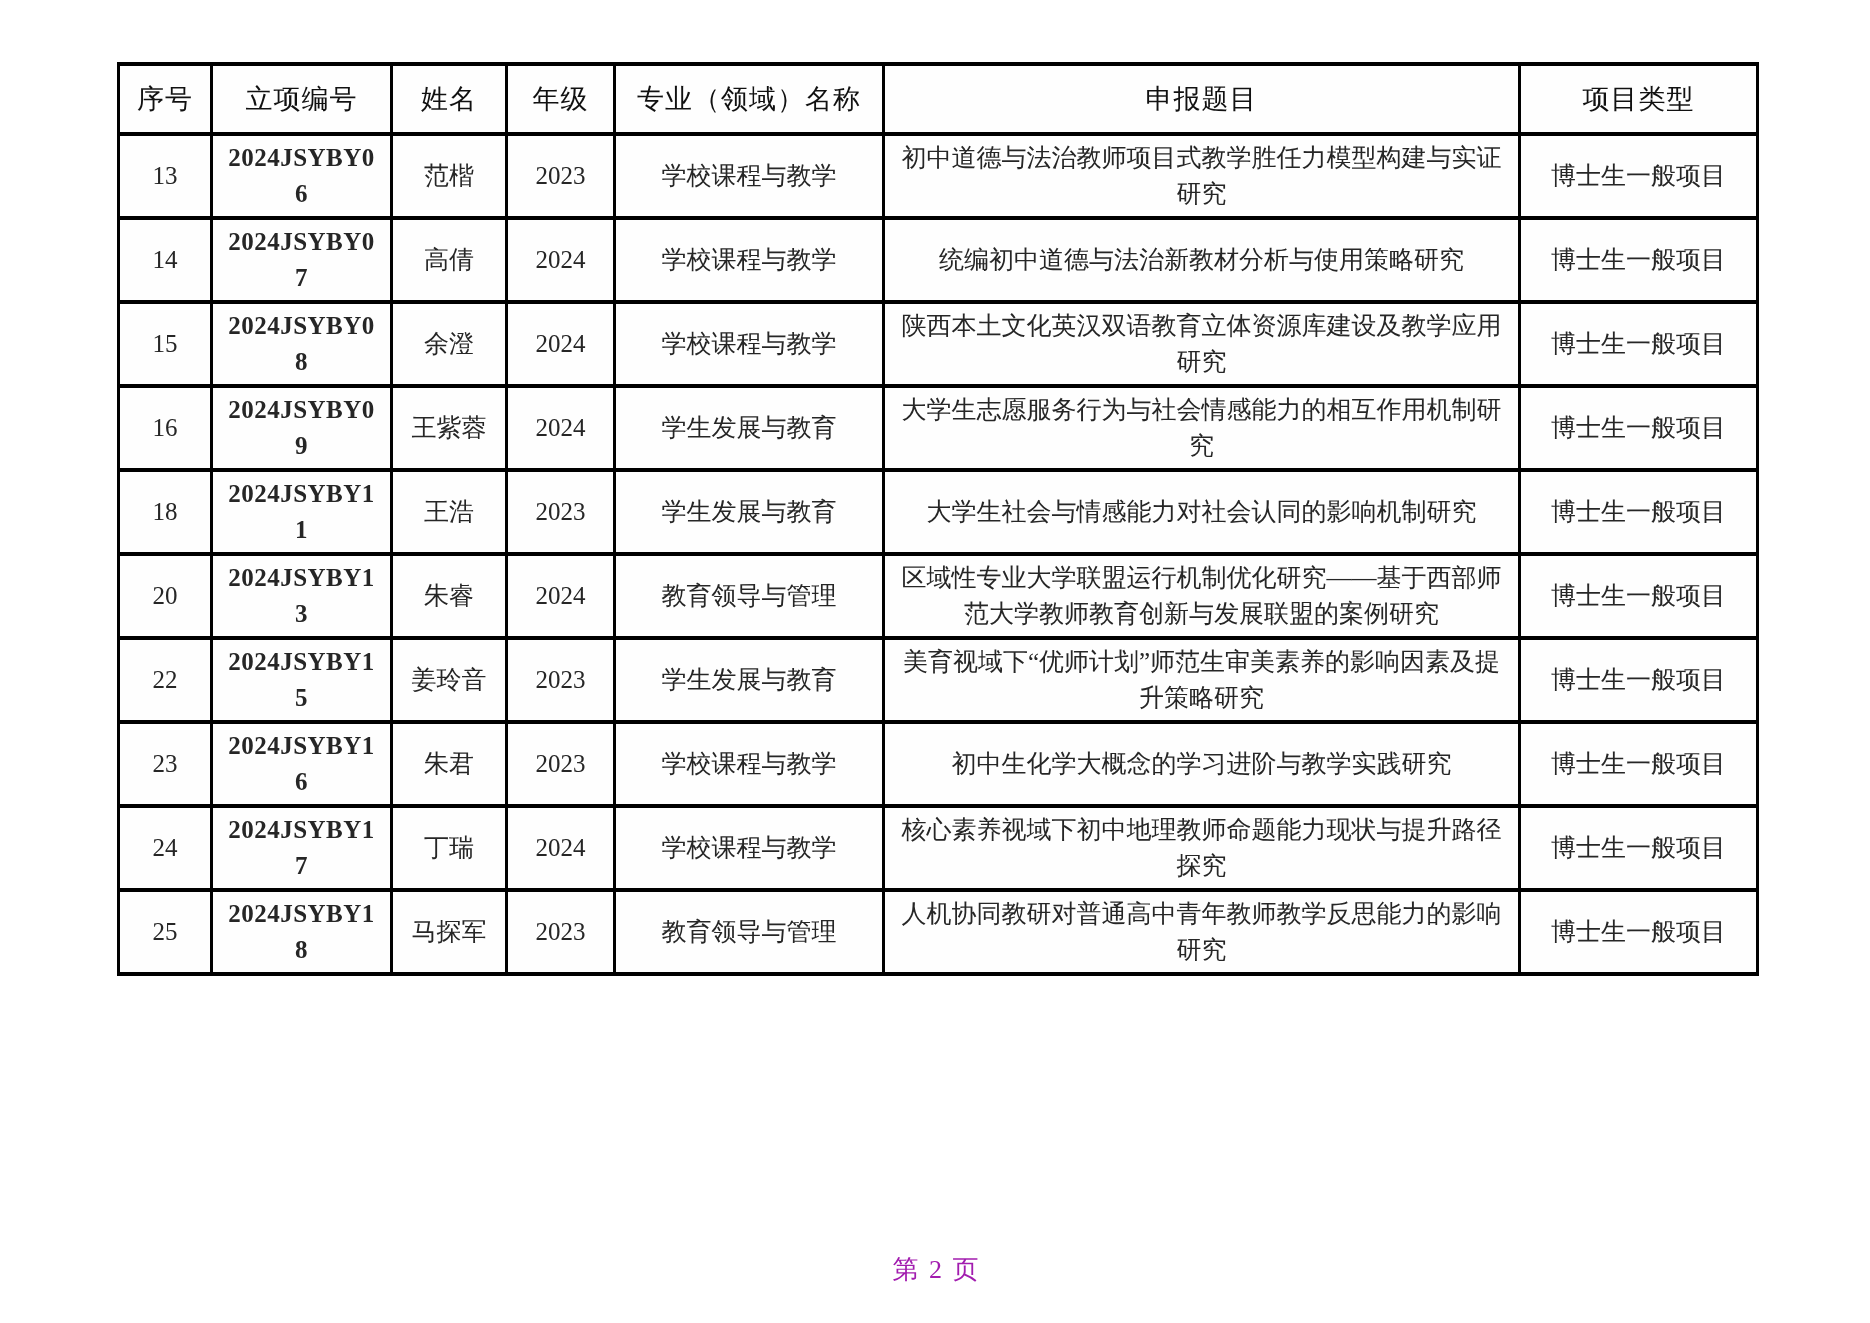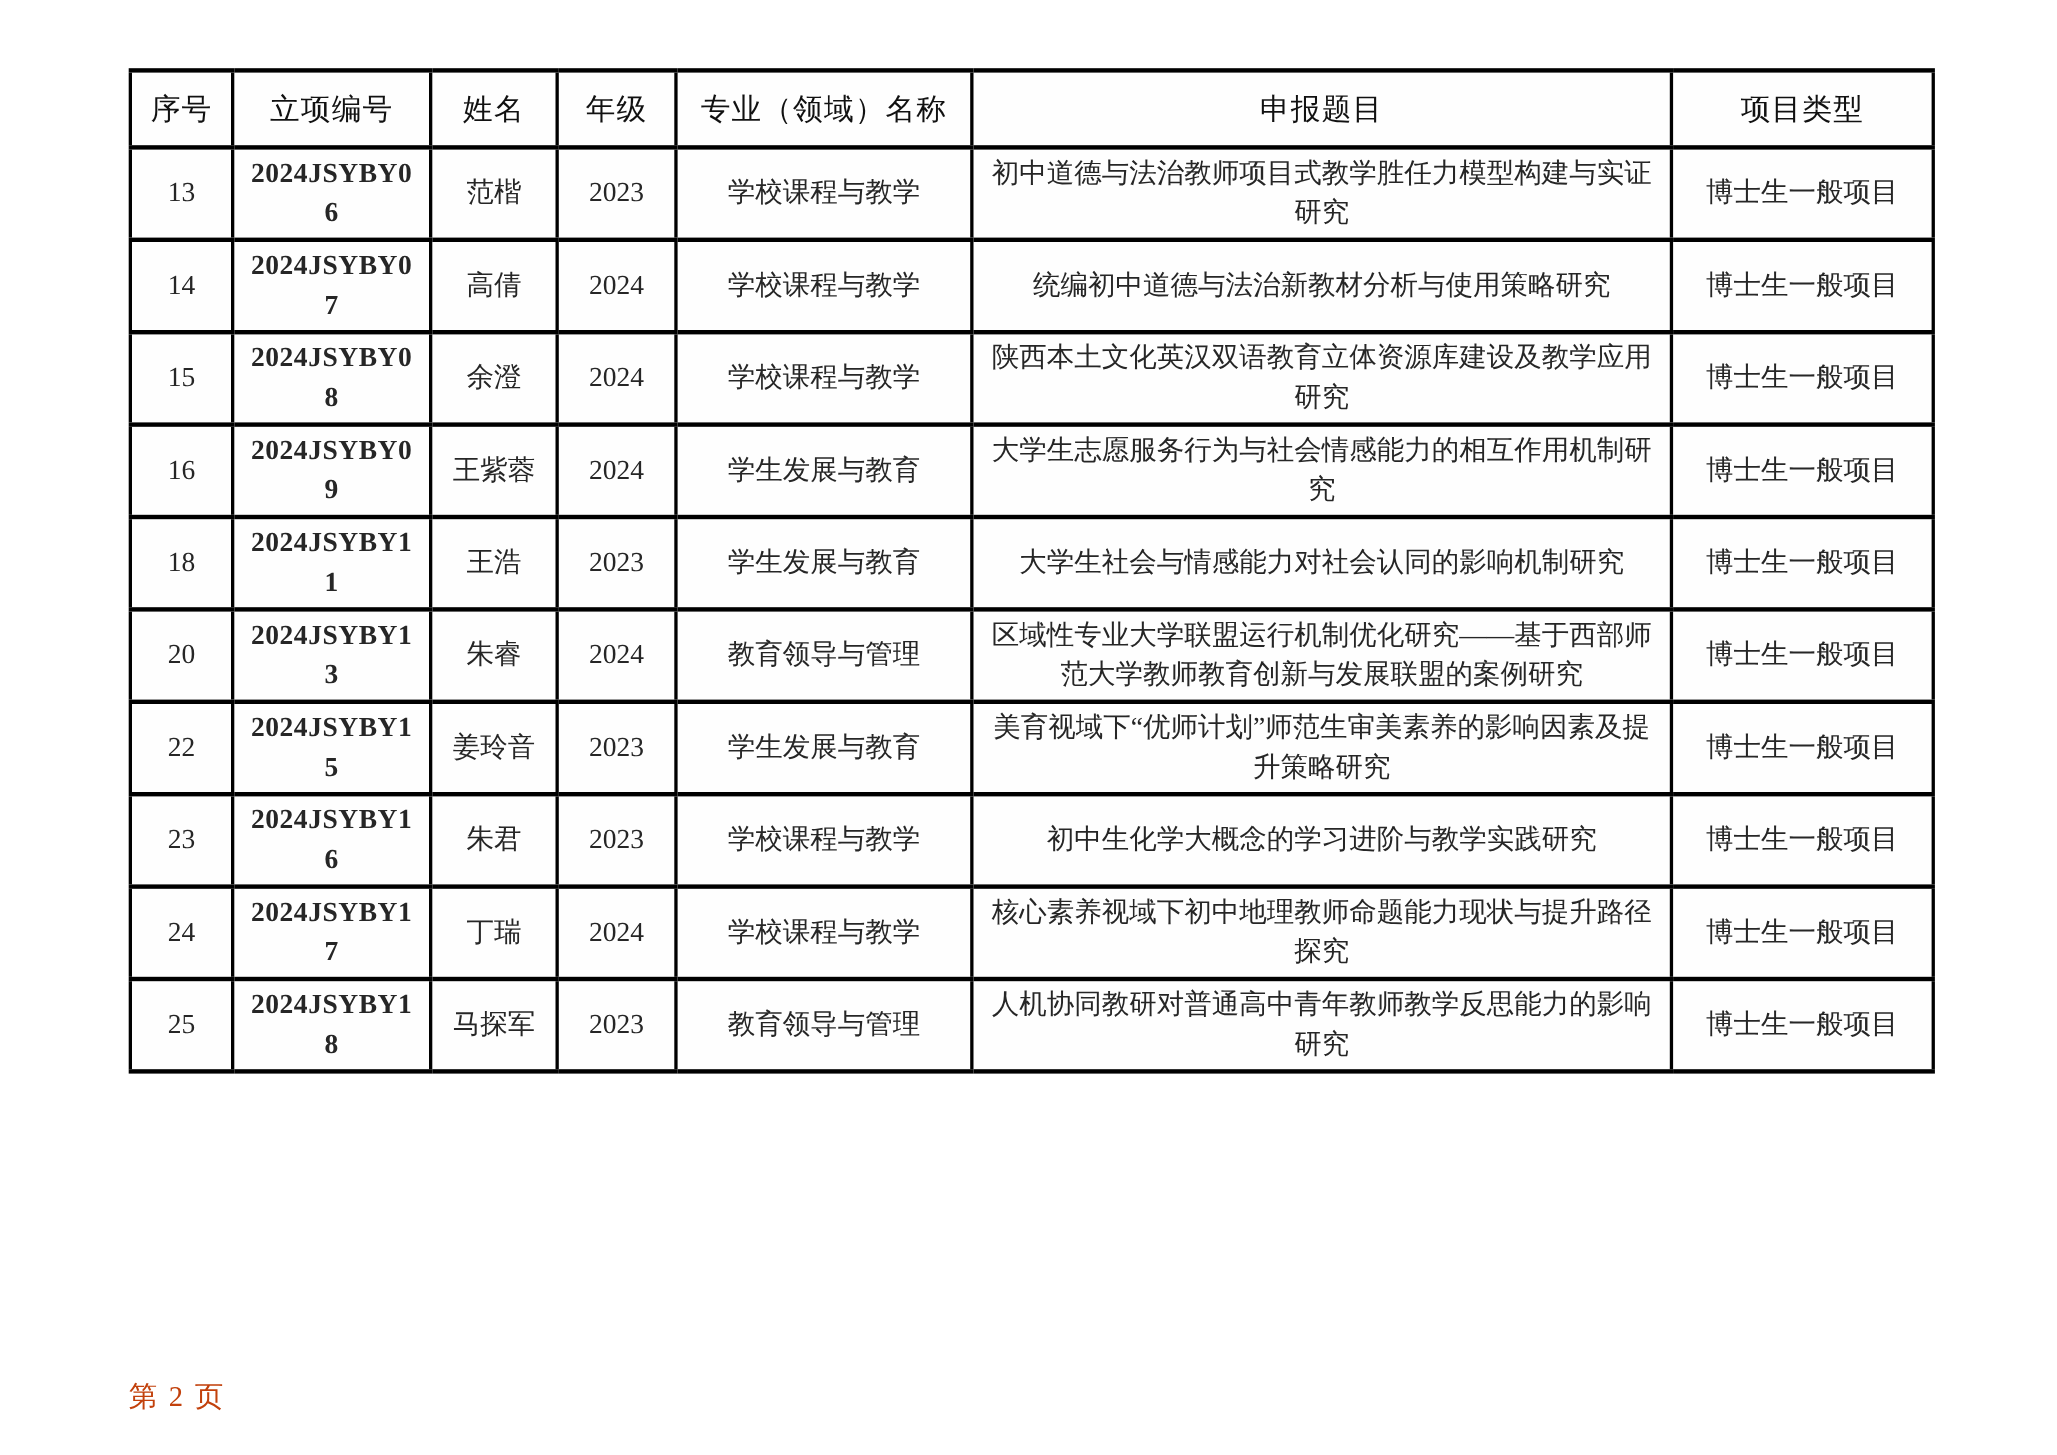--- a/index.html
+++ b/index.html
@@ -59,23 +59,23 @@
   }
   table.roster td.col-project_code {
     letter-spacing: 0.5px;
     font-weight: bold;
   }
   .page-footer {
     position: absolute;
     left: 117px;
     top: 1252px;
     width: 1639px;
-    text-align: left;
+    text-align: center;
     font-size: 26px;
-    color: #c2410c;
+    color: #a21caf;
     letter-spacing: 2px;
   }
 </style>
 </head>
 <body>
 
 <div class="page">
 
   <table class="roster">
     <colgroup>

